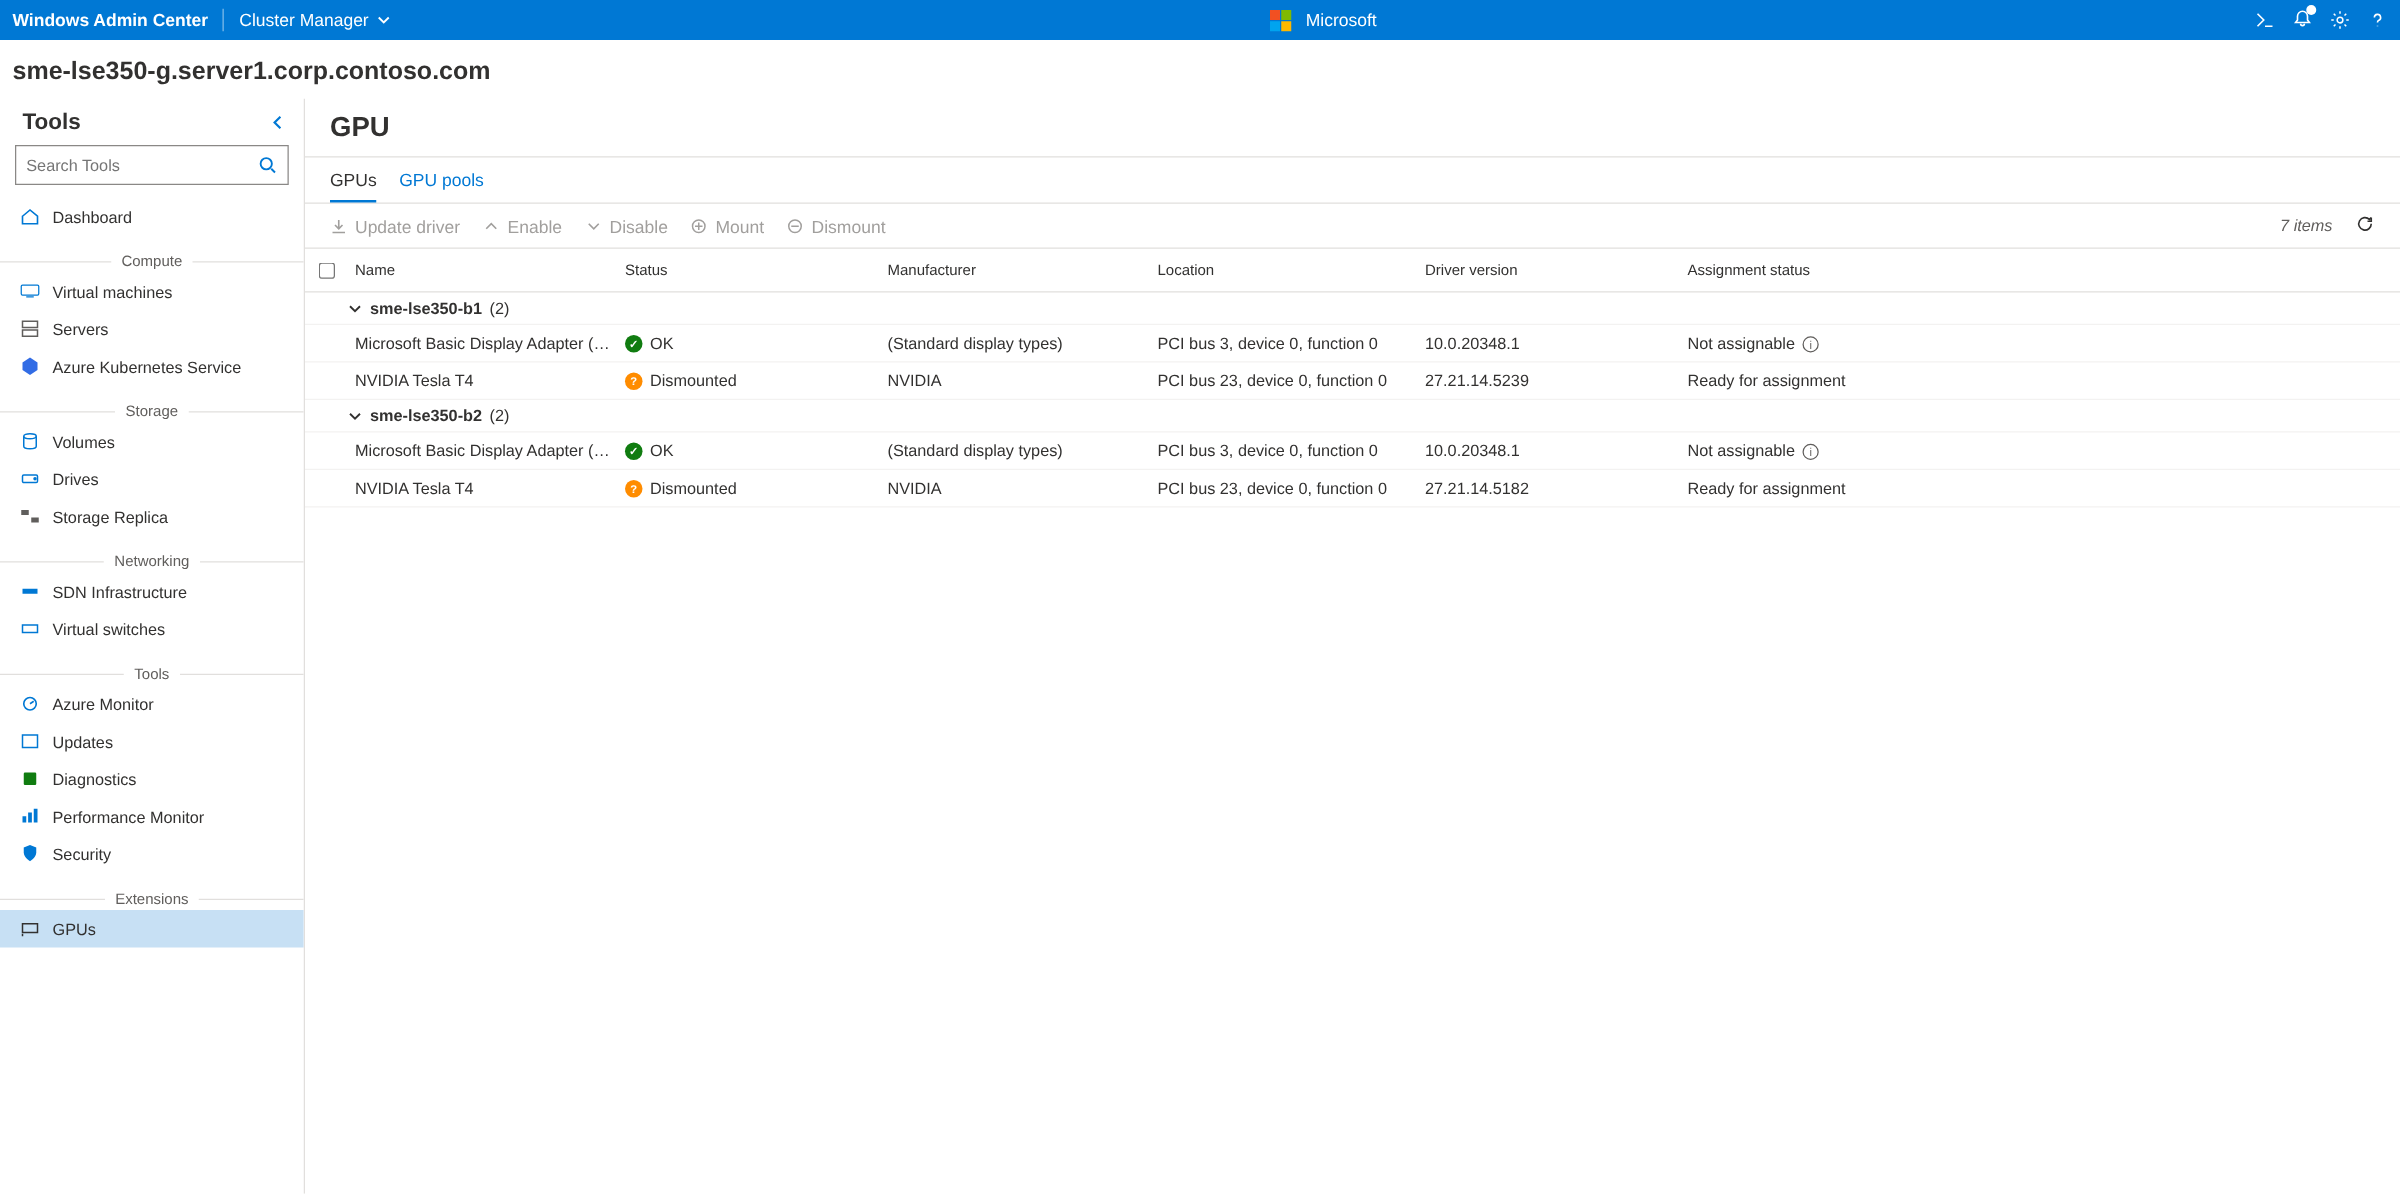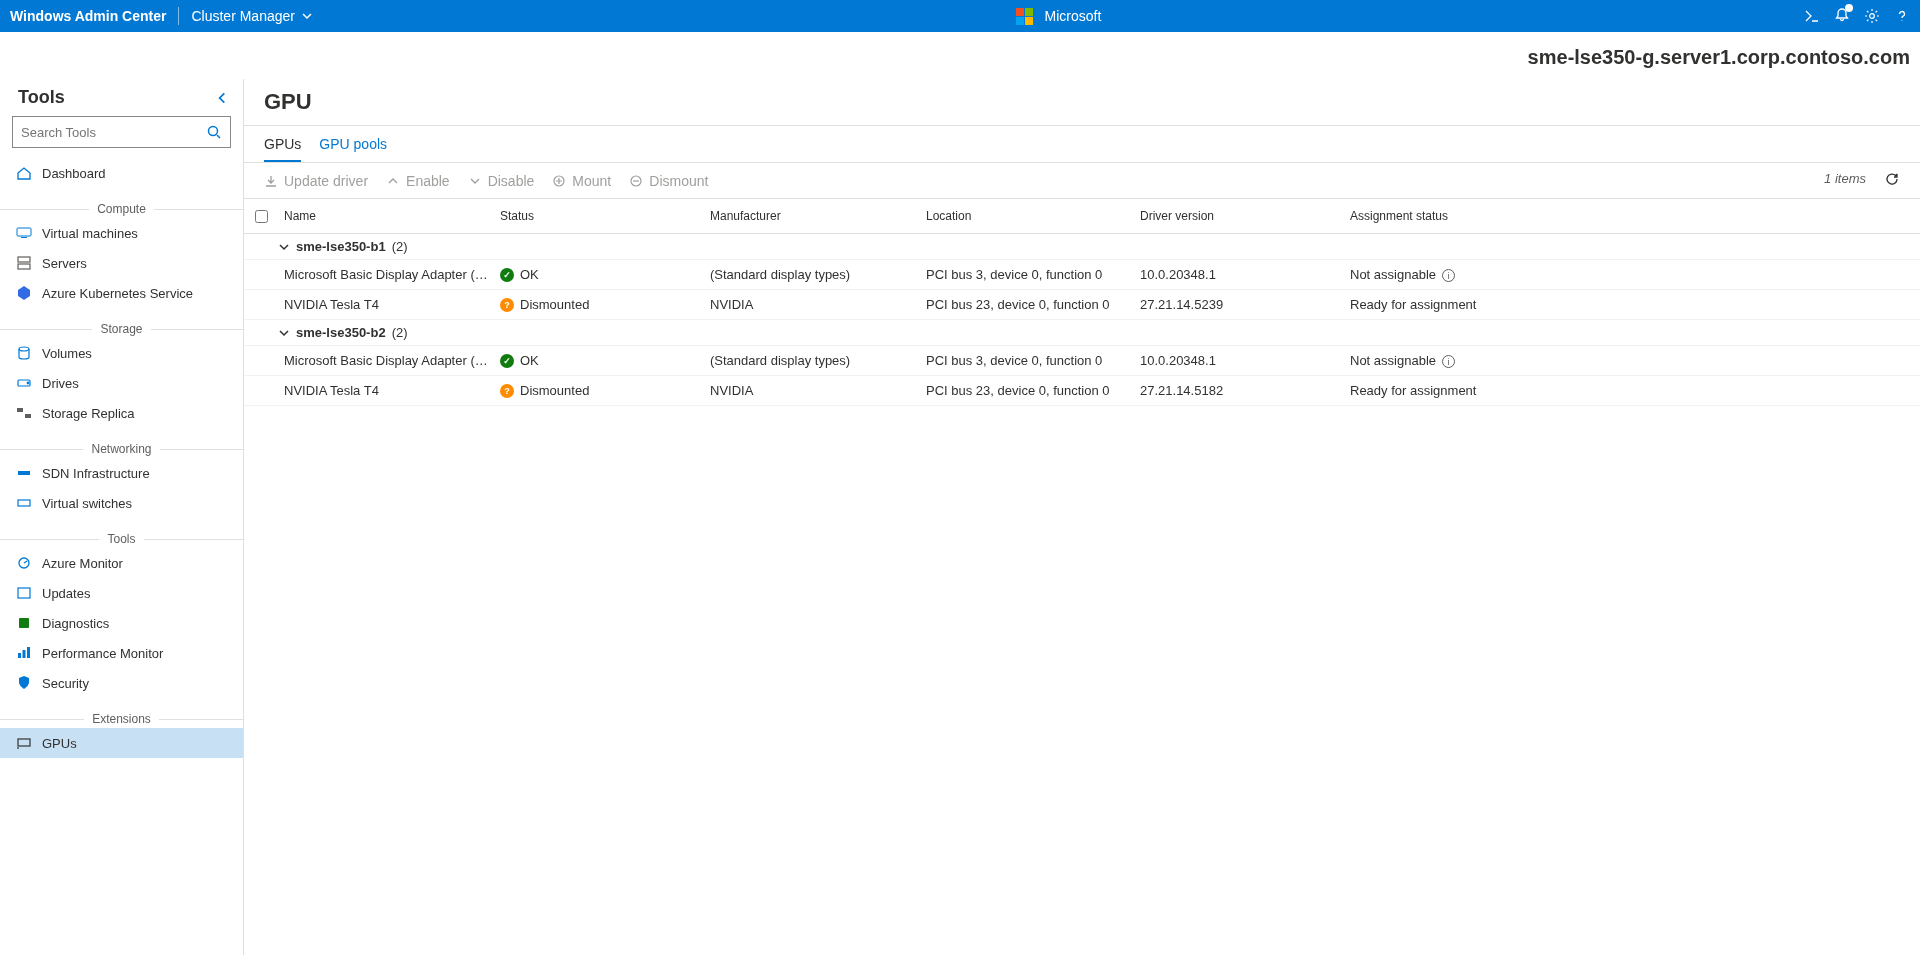--- a/index.html
+++ b/index.html
@@ -9,21 +9,21 @@
   .topbar { height: 32px; background: #0078d4; color: #fff; display: flex; align-items: center; padding: 0 10px; }
   .topbar-left { display: flex; align-items: center; gap: 12px; }
   .topbar-title { font-weight: 600; font-size: 14px; }
   .topbar-divider { width:1px; height:18px; background: rgba(255,255,255,0.5); }
   .topbar-dropdown { display: flex; align-items:center; gap:6px; cursor:pointer; font-size:14px; }
   .topbar-center { flex:1; display:flex; justify-content:center; align-items:center; gap:6px; font-size:14px;}
   .topbar-right { display:flex; align-items:center; gap:14px; }
   .topbar-right svg, .topbar-right .icon { width:16px; height:16px; cursor:pointer; }
   .ms-logo-grid { display:grid; grid-template-columns:8px 8px; grid-template-rows:8px 8px; gap:1px; margin-right:6px;}
   
-  .server-name { font-size: 20px; font-weight: 700; padding: 14px 10px 10px 10px; text-align: right; }
+  .server-name { font-size: 20px; font-weight: 700; padding: 14px 10px 10px 10px; }
   
   .main-layout { display:flex; height: calc(100vh - 32px - 50px); }
   
   
   .sidebar { width: 244px; border-right: 1px solid #e1dfdd; display: flex; flex-direction: column; }
   .tools-header { display:flex; align-items:center; justify-content:space-between; padding: 8px 14px 8px 18px; font-size:18px; font-weight:600;}
   .search-wrap { padding: 0 12px 10px 12px; }
   .search-box { border:1px solid #8a8886; display:flex; align-items:center; height:32px; padding:0 8px; }
   .search-box input { border:none; outline:none; flex:1; font-size:13px; }
   .search-box svg { width:16px; height:16px; color:#0078d4; }
@@ -43,21 +43,21 @@
   
   .info-banner { margin: 0 0 0 0; display:flex; align-items:stretch; border-bottom:1px solid #e1dfdd;}
   .info-icon-box { width:30px; background:#0078d4; display:flex; align-items:center; justify-content:center; color:#fff; margin-left:0;}
   .info-text { flex:1; padding:10px 14px; font-size:13px; }
   .info-close { width:40px; display:flex; align-items:center; justify-content:center; cursor:pointer; color:#605e5c;}
   
   .tabs { display:flex; gap:18px; padding: 10px 20px 0 20px; border-bottom:1px solid #e1dfdd; }
   .tab { padding-bottom:8px; cursor:pointer; font-size:14px; color:#0078d4; }
   .tab.active { color:#323130; border-bottom:2px solid #0078d4; font-weight:400;}
   
-  .toolbar { display:flex; padding: 8px 20px; gap:18px; border-bottom:1px solid #e1dfdd;}
+  .toolbar { display:flex; align-items:center; padding: 8px 20px; gap:18px; border-bottom:1px solid #e1dfdd;}
   .tool-btn { display:flex; align-items:center; gap:6px; color:#a19f9d; cursor:pointer; font-size:14px;}
   .tool-btn svg { width:14px; height:14px; }
   .toolbar-spacer { flex:1; }
   .item-count { color:#605e5c; font-size:13px; font-style:italic;}
   .refresh-btn { cursor:pointer; color:#323130; }
   
   
   .grid { flex:1; overflow:auto; }
   .grid-header, .grid-row, .grid-group { display:grid; grid-template-columns: 34px 216px 210px 216px 214px 210px 1fr; align-items:center; }
   .grid-header { padding: 6px 0; border-bottom:1px solid #e1dfdd; font-size:12px; color:#323130;}
@@ -313,21 +313,21 @@
         <span>Mount</span>
       </div>
       <div class="tool-btn">
         <svg viewBox="0 0 14 14" fill="none" stroke="currentColor" stroke-width="1.2">
             <circle cx="7" cy="7" r="5"></circle>
             <path d="M4 7h6"></path>
           </svg>
         <span>Dismount</span>
       </div>
       <div class="toolbar-spacer"></div>
-      <span class="item-count">1 items</span>
+      <span class="item-count">7 items</span>
       <span class="refresh-btn">
         <svg viewBox="0 0 16 16" width="16" height="16" fill="none" stroke="#323130" stroke-width="1.3">
             <path d="M13 8a5 5 0 1 1-1.5-3.5L13 3M13 3v3h-3"></path>
           </svg>
       </span>
     </div>
 
     <div class="grid">
       <div class="grid-header">
         <div class="cell checkbox-cell">

